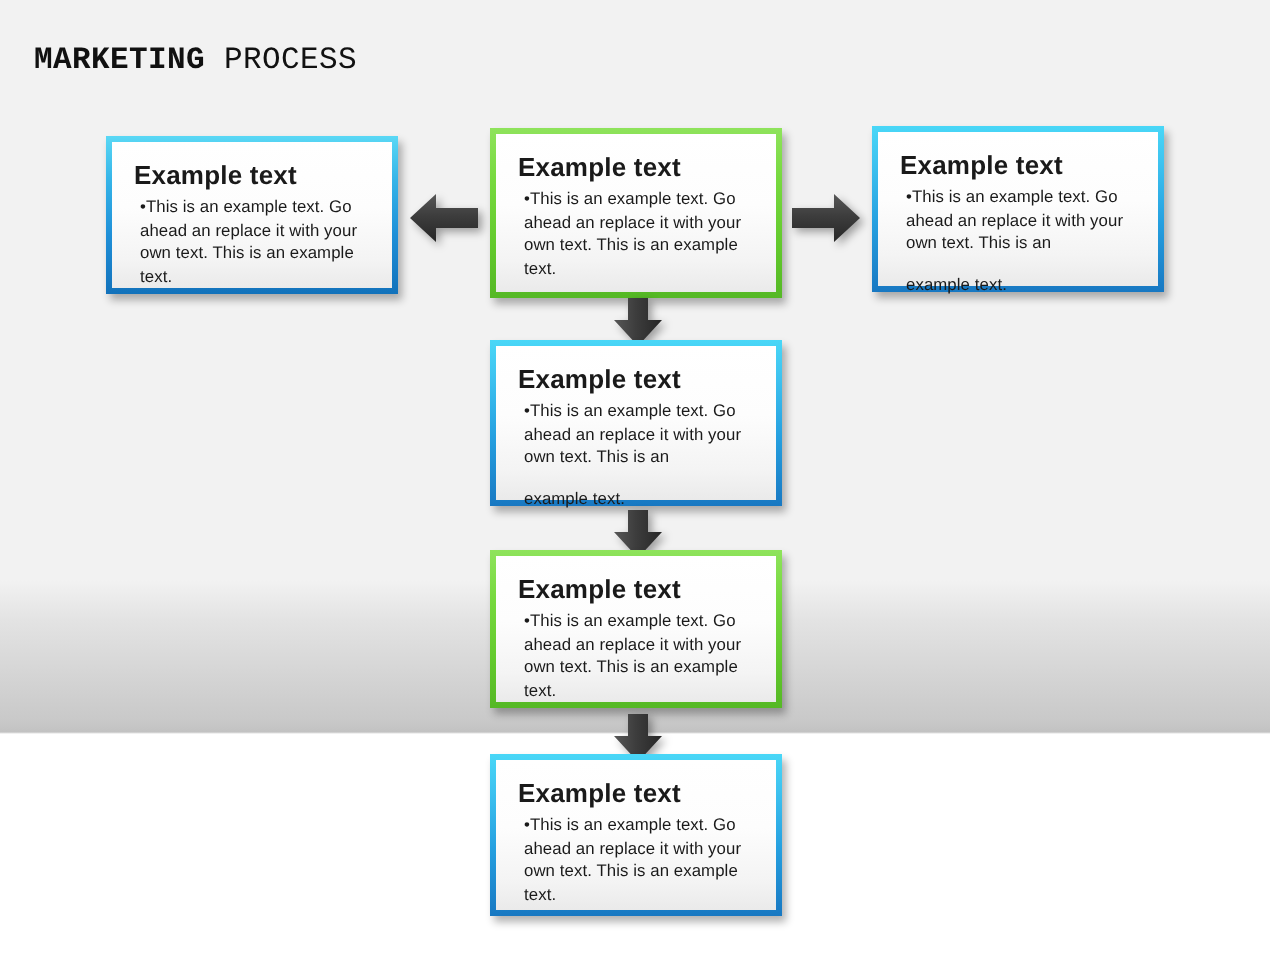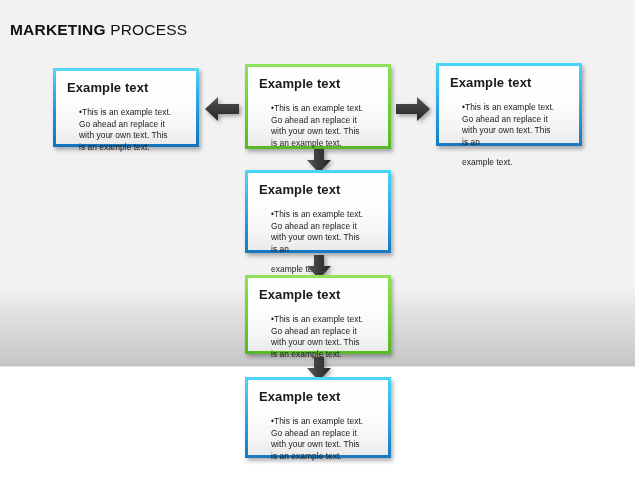--- a/index.html
+++ b/index.html
@@ -25,26 +25,27 @@
         #c9c9c9 360px,
         #c2c2c2 366px,
         #ffffff 367px,
         #ffffff 484px);
     overflow: hidden;
   }
 
   
   #title {
     position: absolute;
-    left: 10px;
+    left: 17px;
     top: 21px;
     font-size: 15.5px;
     letter-spacing: 0.2px;
     color: #111111;
     white-space: nowrap;
+    font-family: Liberation Mono, monospace;
   }
   #title .strong { font-weight: bold; }
   #title .light  { font-weight: normal; }
 
   
   .box {
     position: absolute;
     box-sizing: border-box;
     padding: 3px;
     box-shadow: 2px 3px 4px rgba(0,0,0,0.30);
@@ -85,21 +86,21 @@
     font-size: 13px;
     font-weight: bold;
     color: #1a1a1a;
     margin: 0 0 2px 0;
     letter-spacing: 0.1px;
   }
   .box-body {
     font-size: 8.4px;
     color: #1a1a1a;
     line-height: 11.6px;
-    margin: 12px;
+    margin: 3px;
     letter-spacing: 0.05px;
   }
   .box-body.spaced .tail {
     display: block;
     margin-top: 9px;
   }
 
   
   .arrow {
     position: absolute;

